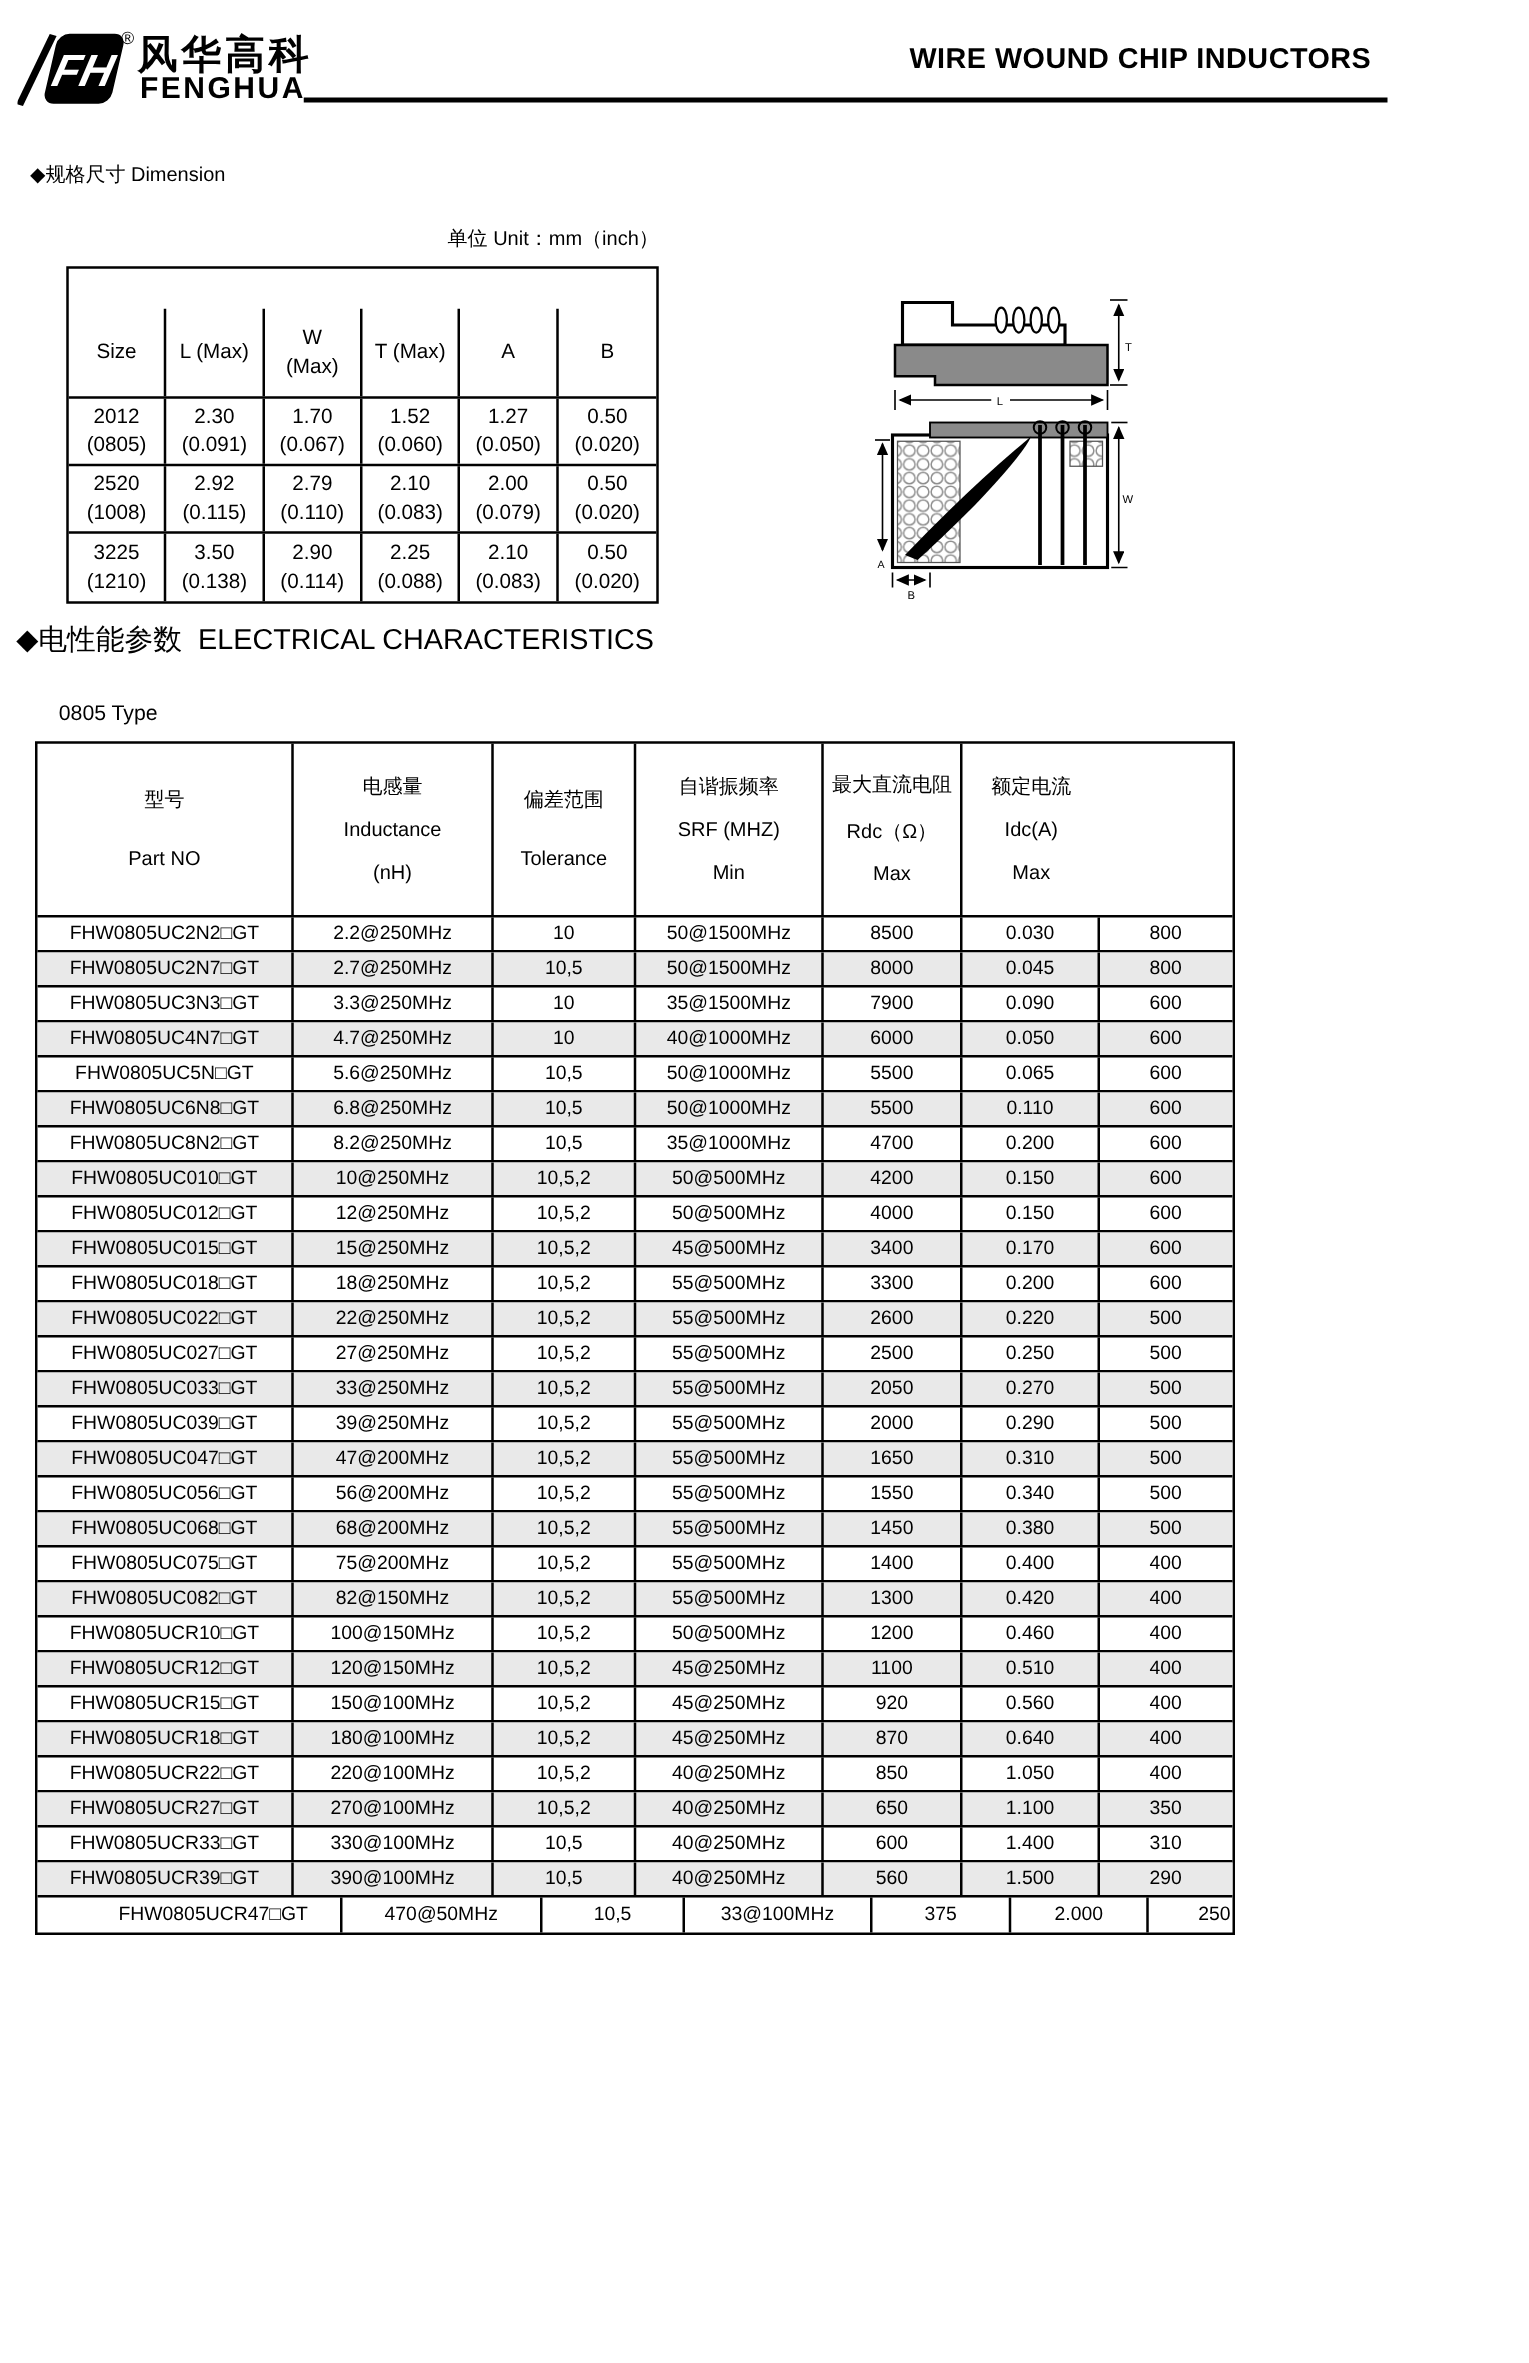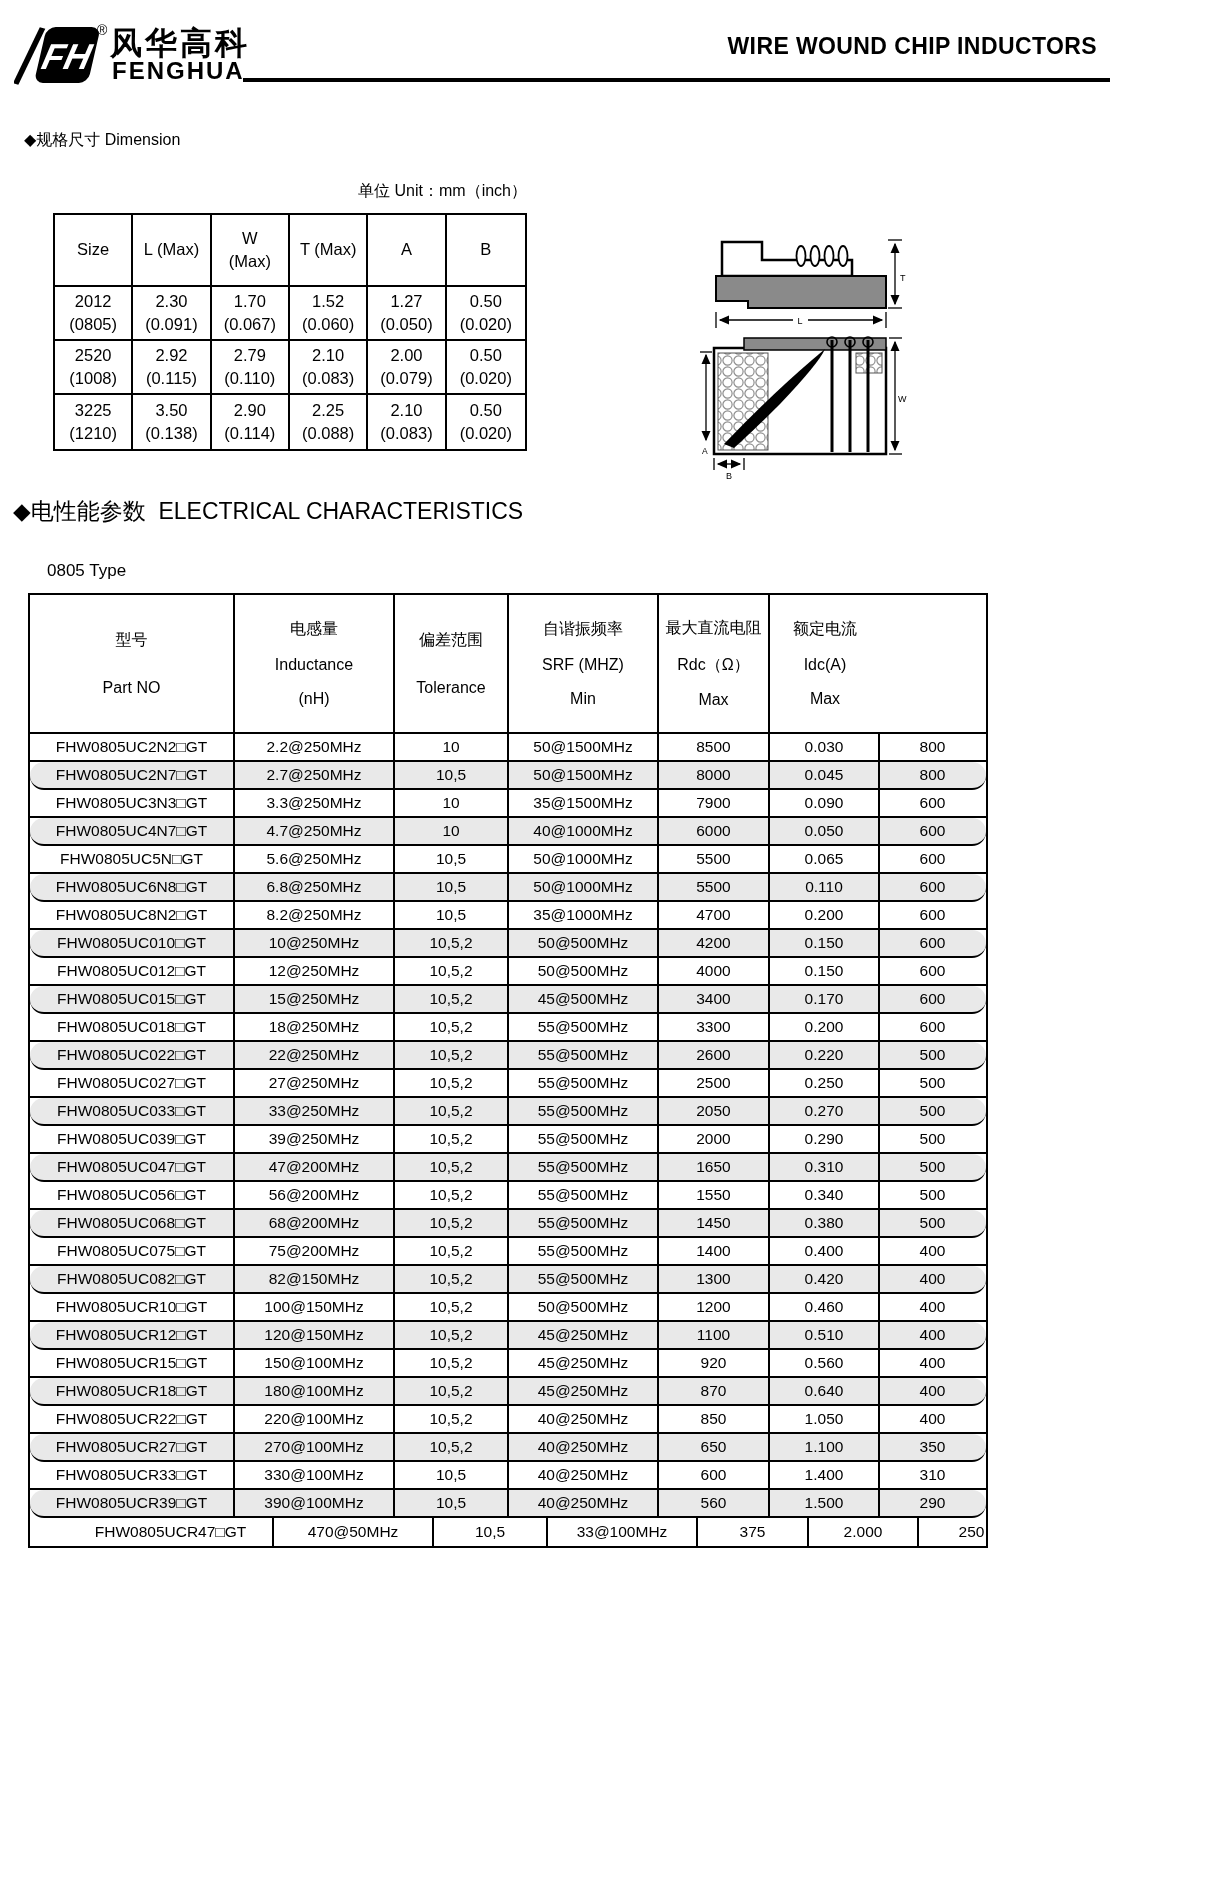--- a/index.html
+++ b/index.html
@@ -18,21 +18,21 @@
 
   
   .dim-heading  { position:absolute; left:24px; top:130px; font-size:16px; }
   .unit-note    { position:absolute; right:696px; top:181px; font-size:16px; white-space:nowrap; }
   .elec-heading { position:absolute; left:13px; top:496px; font-size:23px; white-space:pre; }
   .type-label   { position:absolute; left:47px; top:561px; font-size:17px; }
 
   
   .dim-table { position:absolute; left:53px; top:213px; width:474px; border:2.5px solid #000; background:#fff; }
   .dim-header, .dim-row { display:grid; grid-template-columns:repeat(6,1fr); }
-  .dim-header { height:72px; border-bottom:2px solid #000; }
+  .dim-header { height:72px; border-bottom:2px solid #000;margin-top:32px; }
   .dim-row    { height:54px; border-bottom:2px solid #000; }
   .dim-row:last-child { border-bottom:none; }
   .dim-hcell, .dim-cell {
     display:flex; flex-direction:column; justify-content:center; align-items:center;
     font-size:16.5px; line-height:1.4; border-right:2px solid #000; text-align:center;
   }
   .dim-hcell:last-child, .dim-cell:last-child { border-right:none; }
 
   
   .dim-figure { position:absolute; left:700px; top:190px; }
@@ -43,21 +43,21 @@
   .elec-table { position:absolute; left:28px; top:593px; width:960px; border:2.5px solid #000; background:#fff; }
   .elec-header, .elec-row { display:grid; grid-template-columns:205px 160px 114px 150px 111px 110px 105px; }
   .elec-header { height:139px; border-bottom:2.5px solid #000; }
   .elec-hcell {
     display:flex; flex-direction:column; justify-content:space-evenly; align-items:center;
     font-size:16px; padding:8px 0; border-right:2px solid #000; text-align:center;
   }
   .elec-hcell:last-child { border-right:none; }
   .elec-row { height:28px; border-bottom:2px solid #000; }
   .elec-row:last-child { border-bottom:none;padding-left:39px; }
-  .elec-row.stripe { background:#e9e9e9;border-radius:16px; }
+  .elec-row.stripe { background:#e9e9e9; }
   .elec-cell {
     display:flex; align-items:center; justify-content:center;
     font-size:15.5px; border-right:2px solid #000; white-space:nowrap;
   }
   .elec-cell:last-child { border-right:none; }
 </style>
 </head>
 <body>
 
 <div class="logo-mark">

